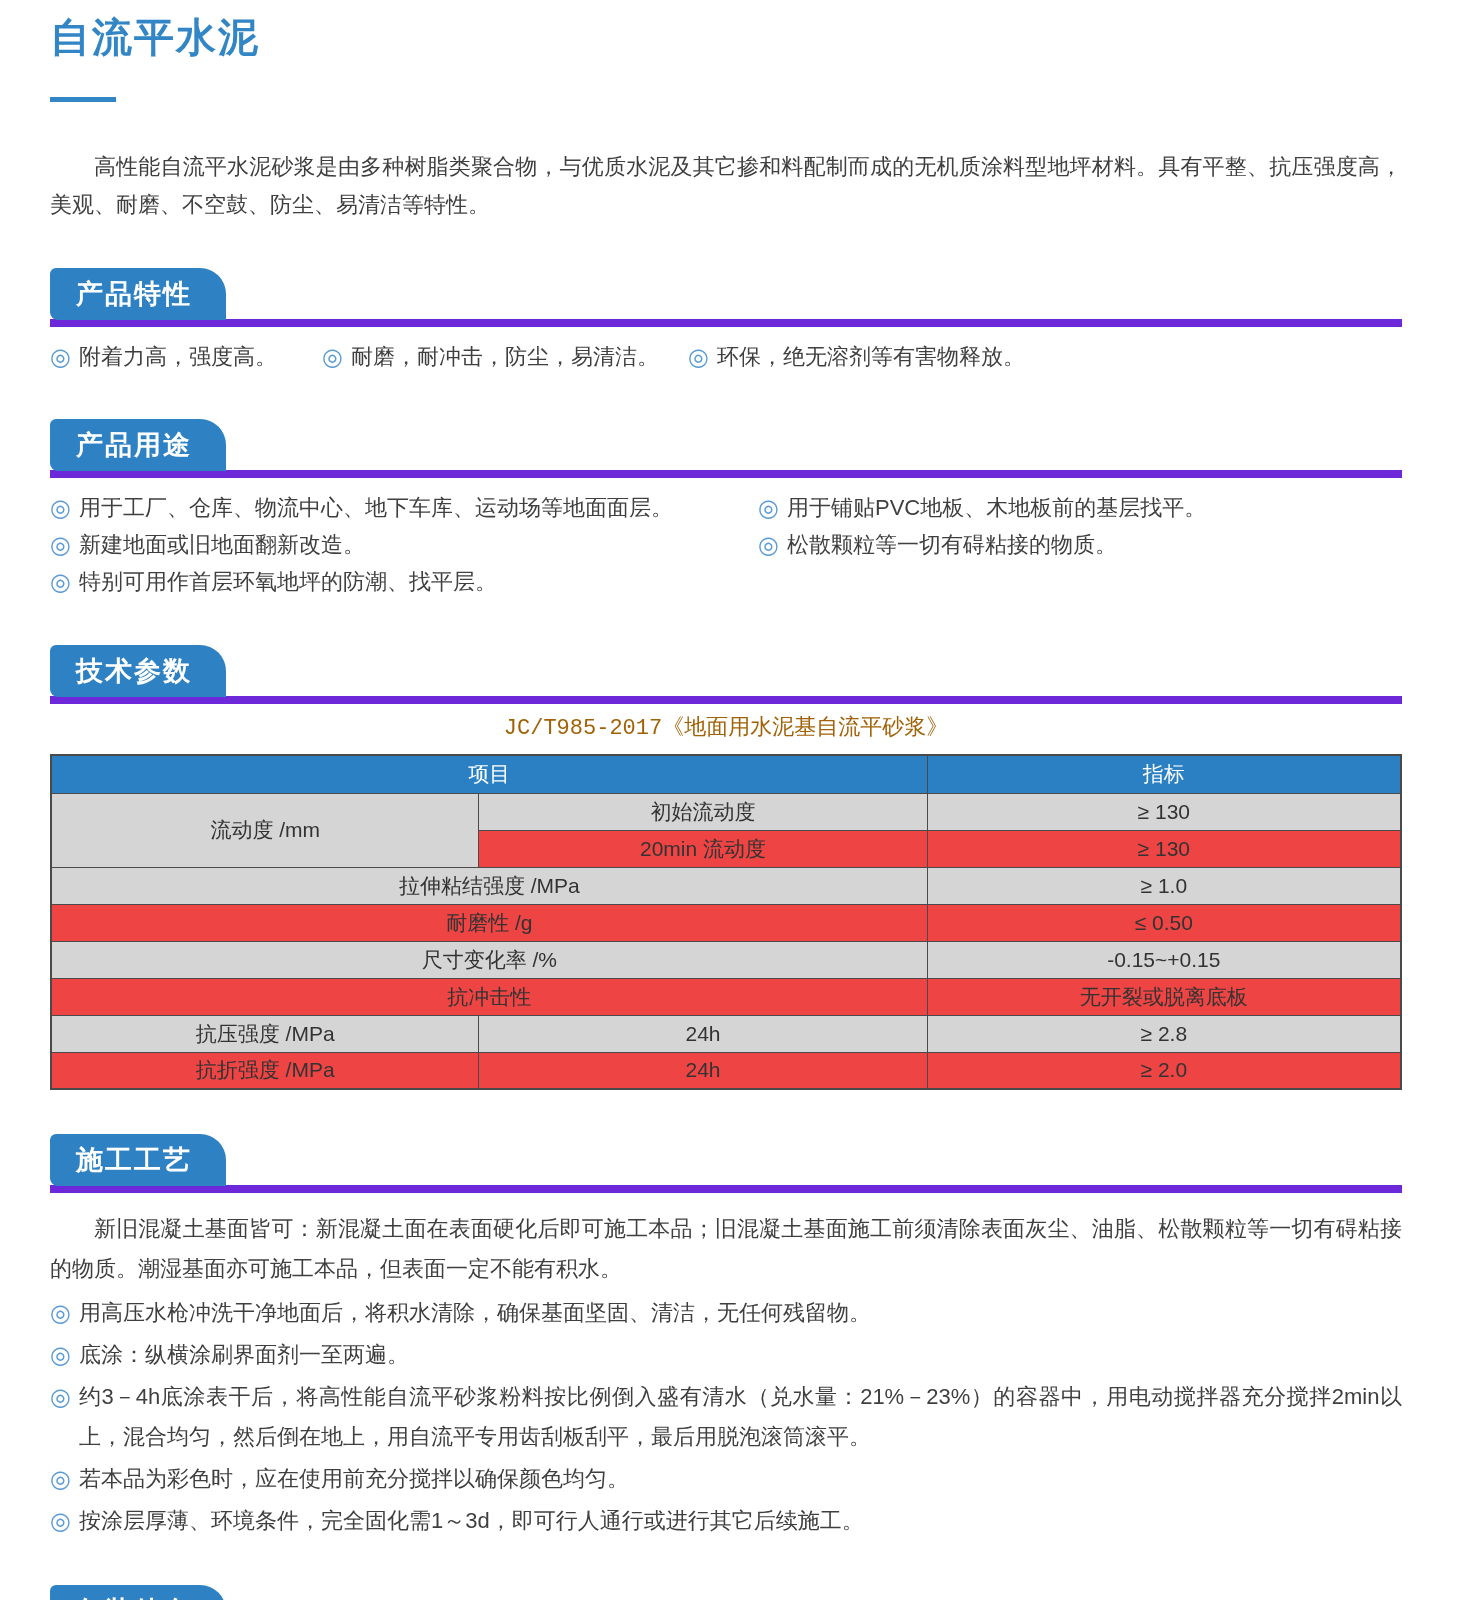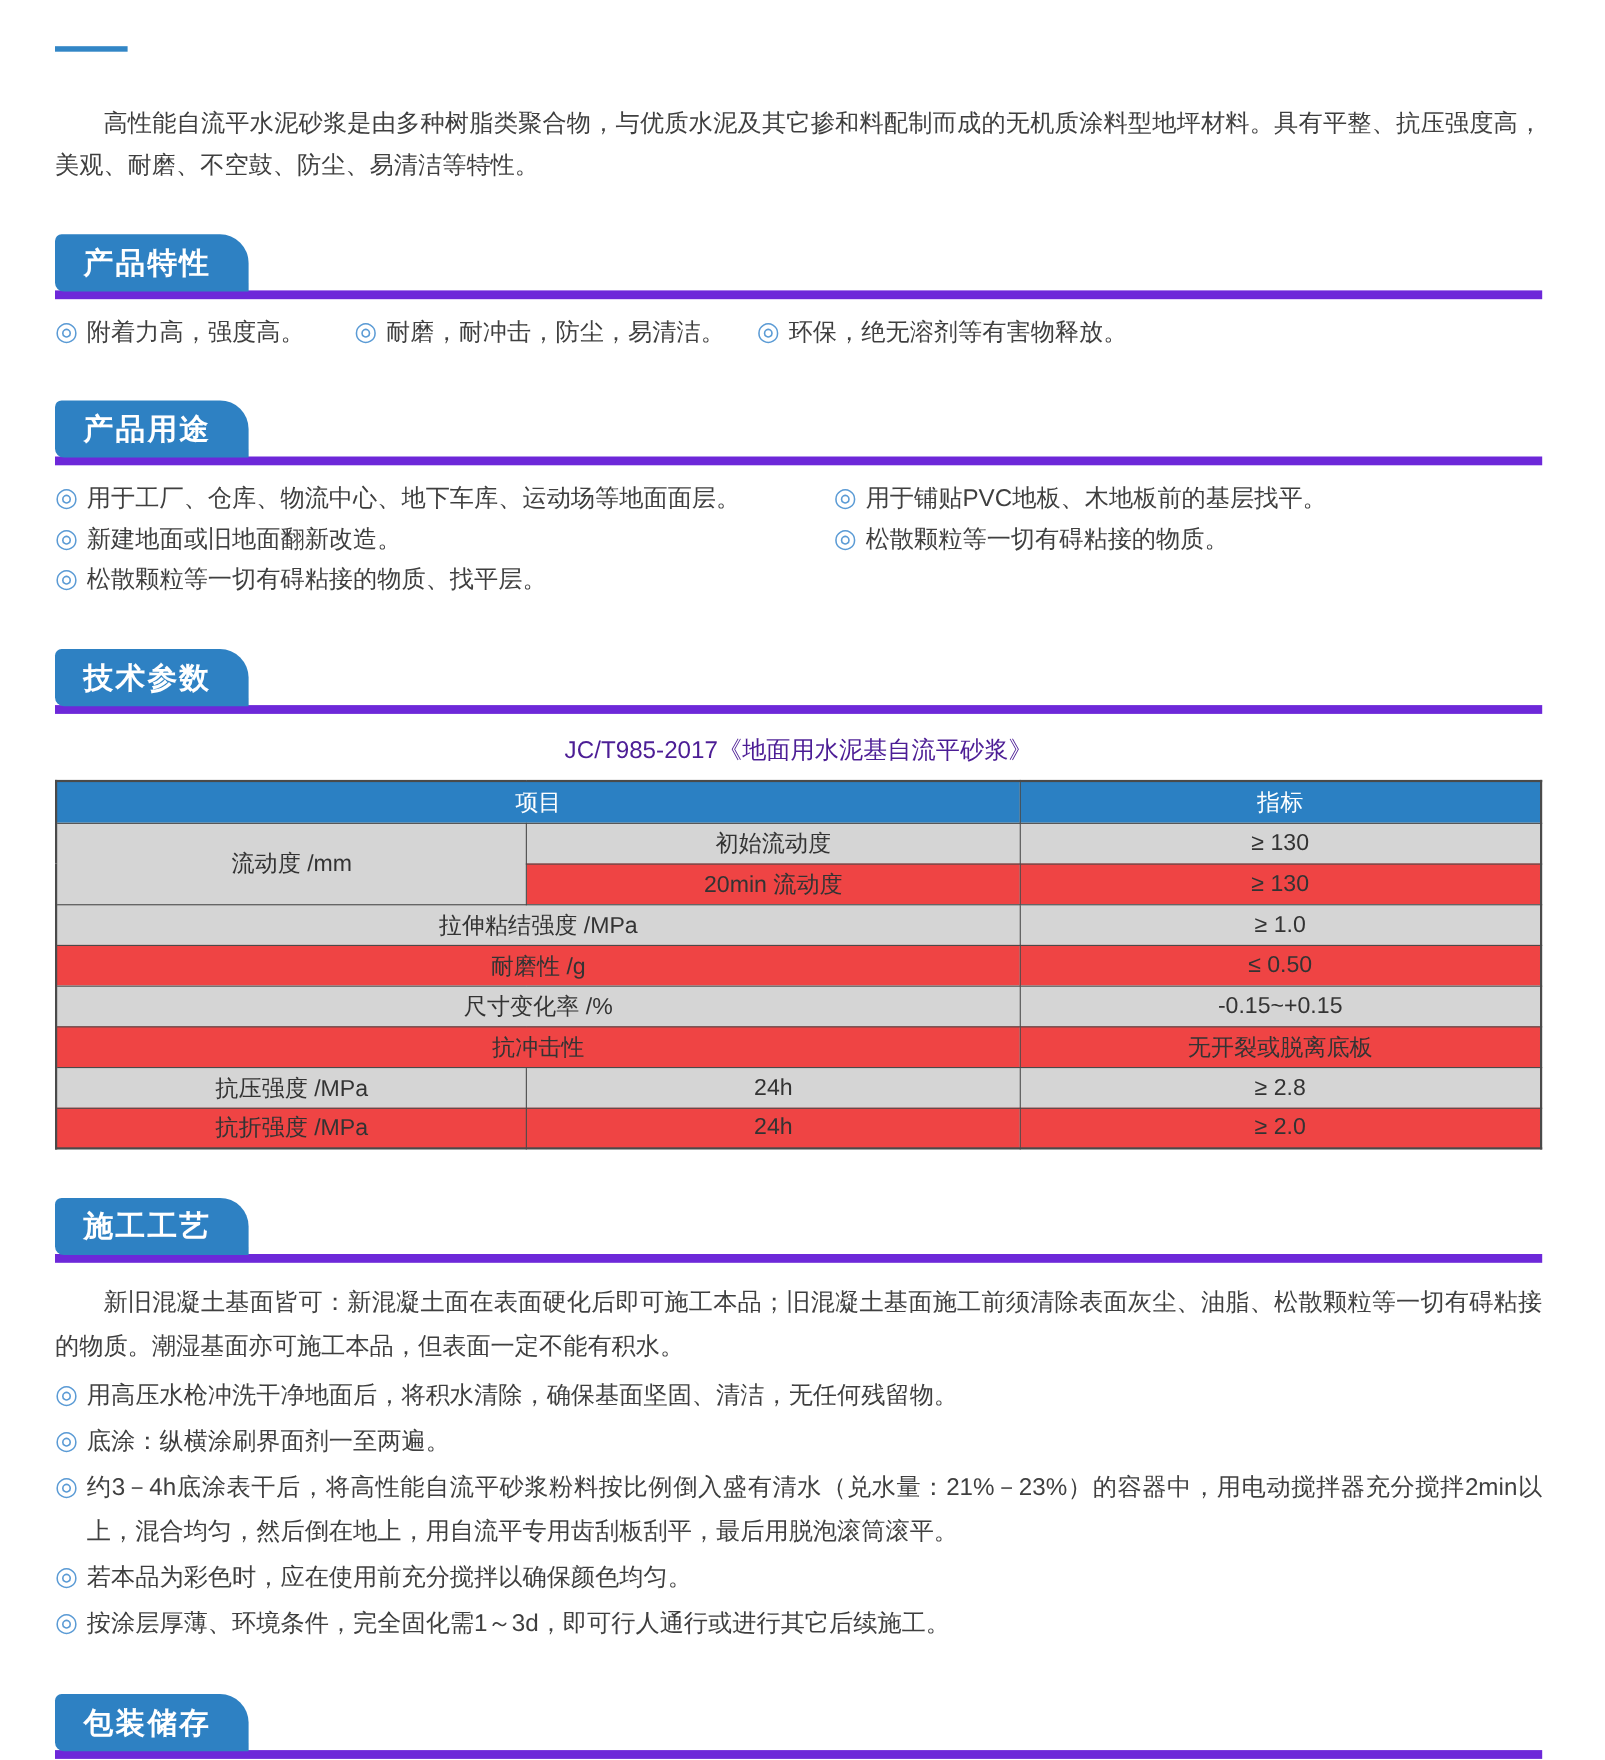--- a/index.html
+++ b/index.html
@@ -81,24 +81,25 @@
   .uses-grid {
     display: flex;
     margin-top: 12px;
   }
   .uses-col-left  { width: 708px; }
   .uses-col-right { flex: 1; }
   .uses-grid .bullet { margin-bottom: 1px; }
 
   
   .table-caption {
-    margin-top: 18px;
+    margin-top: 8px;
     text-align: center;
     font-size: 22px;
-    color: #4c1d95;
+    color: #a16207;
+    font-family: Liberation Mono, monospace;
   }
   table.tech {
     margin-top: 12px;
     width: 100%;
     border-collapse: collapse;
     border: 2px solid #4a4a4a;
     font-size: 21px;
     color: #333333;
   }
   table.tech th, table.tech td {
@@ -131,20 +132,21 @@
     text-align: justify;
     margin-top: 2px;
   }
   .process-list .bullet .dot { line-height: 40px; }
 </style>
 </head>
 <body>
 
 <div class="page">
 
+  <h1 class="doc-title">自流平水泥</h1>
   <div class="title-underline"></div>
 
   <p class="intro">高性能自流平水泥砂浆是由多种树脂类聚合物，与优质水泥及其它掺和料配制而成的无机质涂料型地坪材料。具有平整、抗压强度高，美观、耐磨、不空鼓、防尘、易清洁等特性。</p>
 
   <div class="section-header">
     <span class="section-tab">产品特性</span>
   </div>
   <div class="features-row">
     <div class="bullet">
       <span class="dot">◎</span>
@@ -168,21 +170,21 @@
       <div class="bullet">
         <span class="dot">◎</span>
         <span class="txt">用于工厂、仓库、物流中心、地下车库、运动场等地面面层。</span>
       </div>
       <div class="bullet">
         <span class="dot">◎</span>
         <span class="txt">新建地面或旧地面翻新改造。</span>
       </div>
       <div class="bullet">
         <span class="dot">◎</span>
-        <span class="txt">松散颗粒等一切有碍粘接的物质、找平层。</span>
+        <span class="txt">特别可用作首层环氧地坪的防潮、找平层。</span>
       </div>
     </div>
     <div class="uses-col-right">
       <div class="bullet">
         <span class="dot">◎</span>
         <span class="txt">用于铺贴PVC地板、木地板前的基层找平。</span>
       </div>
       <div class="bullet">
         <span class="dot">◎</span>
         <span class="txt">松散颗粒等一切有碍粘接的物质。</span>

